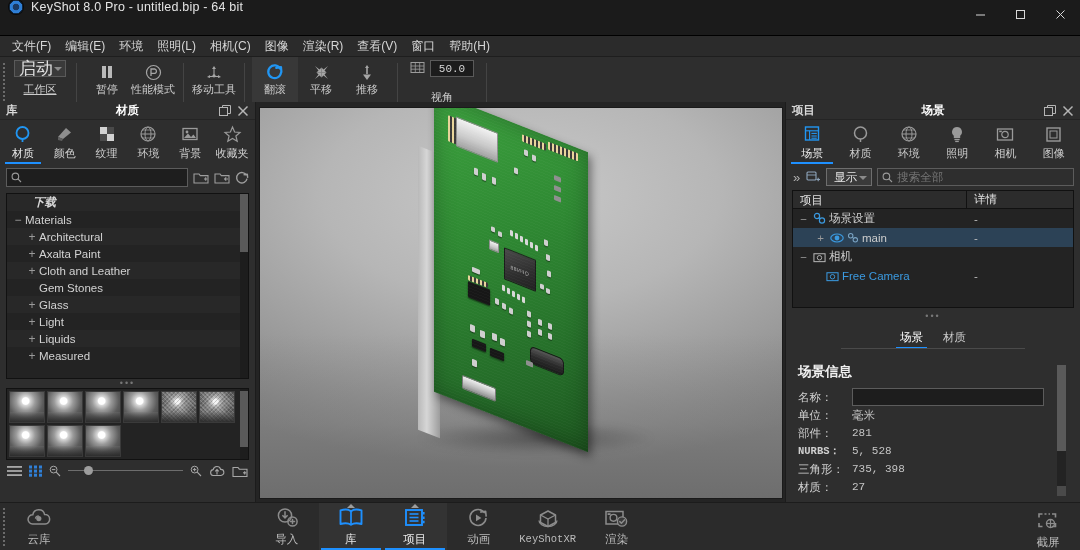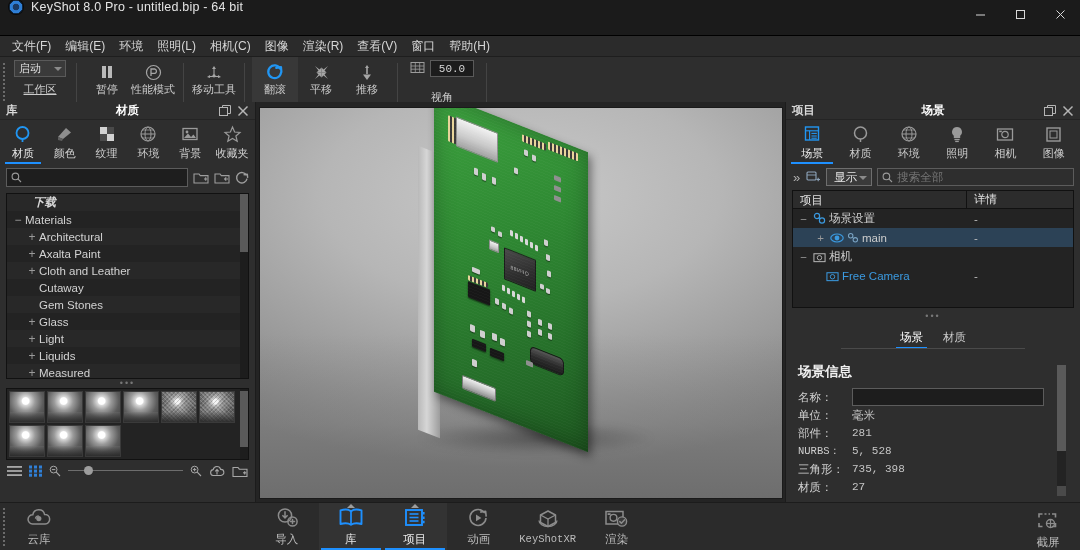--- a/index.html
+++ b/index.html
@@ -83,21 +83,21 @@
   .tbtn.active .ti svg { color: #2196f3; }
 
   .wsbtn {
     width: 58px; display: flex; flex-direction: column;
     align-items: center; padding-top: 3px;
   }
   .wscombo {
     width: 52px; height: 17px; background: #3a3a3a;
     border: 1px solid #5a5a5a;
     display: flex; align-items: center;
-    font-size: 11px; color: #e0e0e0; padding-left: 4px; position: relative;
+    font-size: 17px; color: #e0e0e0; padding-left: 4px; position: relative;
   }
   .wscombo .arrow {
     position: absolute; right: 3px; top: 6px;
     border-left: 4px solid transparent; border-right: 4px solid transparent;
     border-top: 4px solid #8a8a8a;
   }
   .wslabel { font-size: 11px; color: #cccccc; margin-top: 5px; text-decoration: underline; }
 
   .fovbox {
     display: flex; flex-direction: column; align-items: center; padding-top: 3px;
@@ -331,21 +331,21 @@
     content: ""; position: absolute; left: 0; right: 0; bottom: 0; height: 2px; background: #1e90ff;
   }
   .subtabline { position: absolute; left: 55px; right: 55px; bottom: 0; height: 1px; background: #4a4a4a; }
 
   .info { margin: 14px 12px 0 12px; position: relative; flex: 1; }
   .infotitle { font-size: 13.5px; color: #f0f0f0; font-weight: bold; margin-bottom: 7px; }
   .irow { display: flex; align-items: center; height: 18px; font-size: 11.5px; }
   .ikey { width: 54px; color: #cfcfcf; }
   .ival { color: #c5c5c5; }
   .ival.mono { font-family: "Liberation Mono", monospace; font-size: 11px; }
-  .ikey.mono { font-family: "Liberation Mono", monospace; font-size: 10.5px; }
+  .ikey.mono { font-family: "Liberation Mono", monospace; font-size: 10.5px; font-weight: bold; }
   .namefield {
     flex: 1; height: 18px; background: #1d1d1d; border: 1px solid #5c5c5c; margin-right: 24px;
   }
   .infoscroll { position: absolute; right: 2px; top: 2px; bottom: 6px; width: 9px; background: #232323; }
   .infoscroll i { position: absolute; left: 0; right: 0; top: 0; height: 86px; background: #5a5a5a; }
   .infoscroll .btm { position: absolute; left: 0; right: 0; bottom: 0; height: 10px; background: #4a4a4a; }
 
   
   .dock {
     position: absolute; left: 0; right: 0; bottom: 0; height: 48px;
@@ -663,25 +663,20 @@
         </div>
         <div class="trow">
           <span class="tind" style="width:14px"></span>
           <span class="exp">+</span>
           <span class="tlab">Axalta Paint</span>
         </div>
         <div class="trow">
           <span class="tind" style="width:14px"></span>
           <span class="exp">+</span>
           <span class="tlab">Cloth and Leather</span>
-        </div>
-        <div class="trow">
-          <span class="tind" style="width:14px"></span>
-          <span class="exp"></span>
-          <span class="tlab">Cutaway</span>
         </div>
         <div class="trow">
           <span class="tind" style="width:14px"></span>
           <span class="exp"></span>
           <span class="tlab">Gem Stones</span>
         </div>
         <div class="trow">
           <span class="tind" style="width:14px"></span>
           <span class="exp">+</span>
           <span class="tlab">Glass</span>

